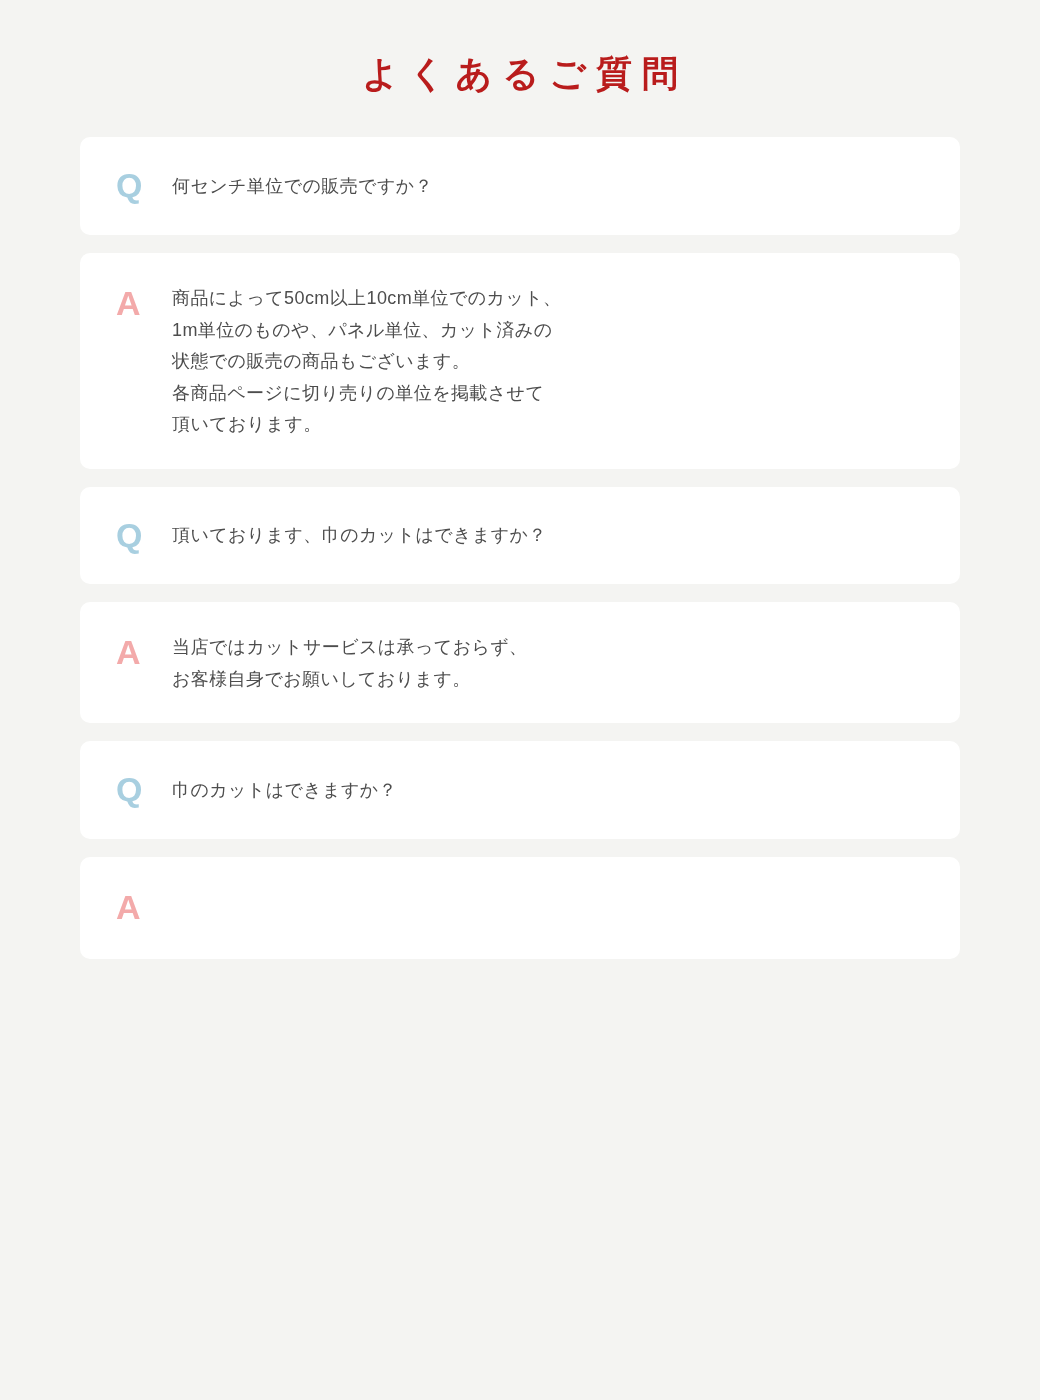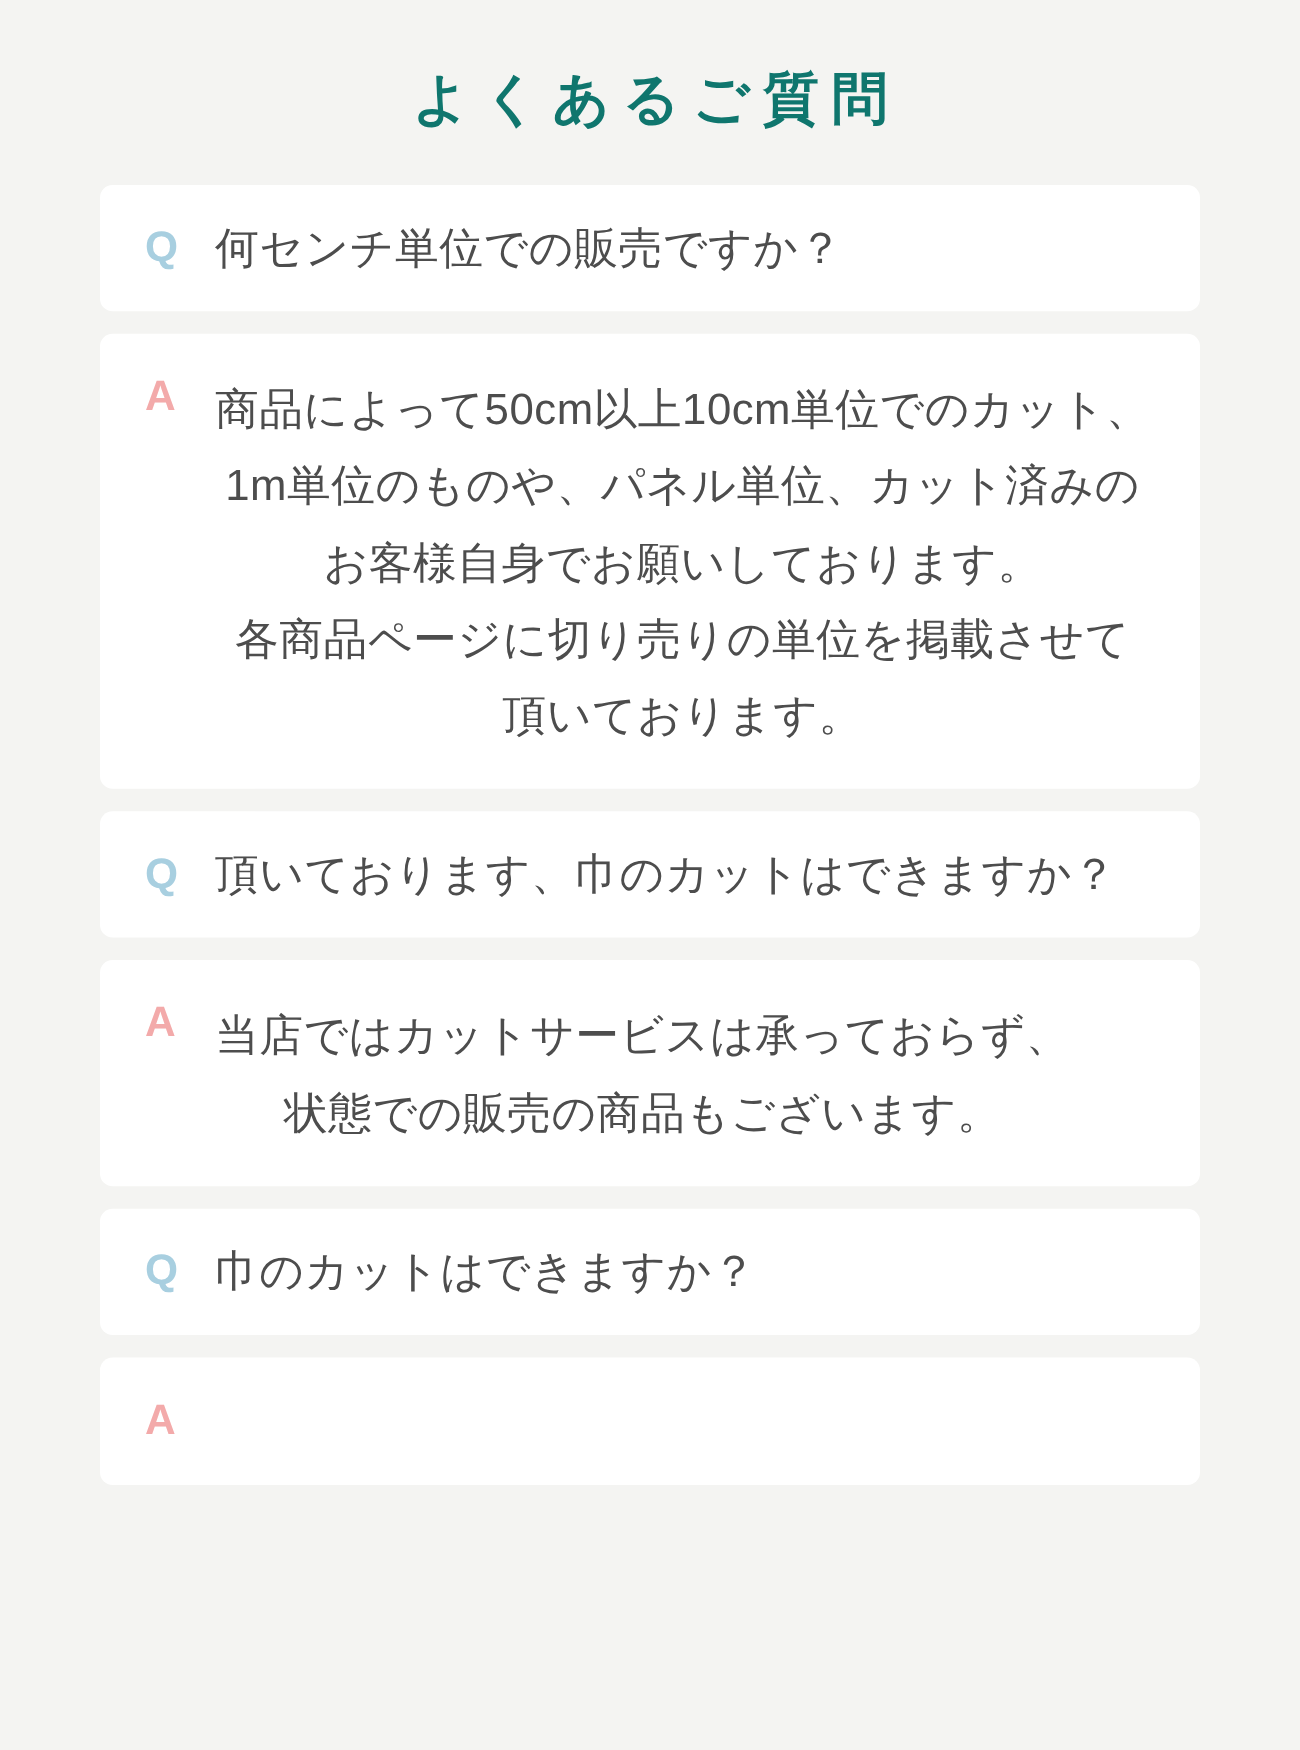--- a/index.html
+++ b/index.html
@@ -18,23 +18,23 @@
 
   .page {
     position: relative;
     width: 1040px;
     height: 1400px;
     padding: 0 80px;
   }
 
   .faq-title {
     text-align: center;
-    font-size: 45px;
+    font-size: 36px;
     font-weight: bold;
-    color: #0f766e;
+    color: #b91c1c;
     letter-spacing: 10px;
     padding-top: 52px;
     padding-left: 10px;
     line-height: 1.2;
   }
 
   .faq-list {
     margin-top: 42px;
     display: flex;
     flex-direction: column;
@@ -61,27 +61,26 @@
     font-size: 34px;
     font-weight: bold;
     line-height: 1.35;
     text-align: left;
   }
 
   .marker.q { color: #a8cfe0; }
   .marker.a { color: #f3aaaa; }
 
   .card-text {
-    font-size: 35px;
+    font-size: 18px;
     line-height: 1.75;
     color: #4d4d4d;
     letter-spacing: 0.4px;
     white-space: pre-line;
     padding-top: 2px;
-    text-align: center;
   }
 
   .card.question .card-text {
     padding-top: 0;
     line-height: 1.4;
   }
 </style>
 </head>
 <body>
 
@@ -92,33 +91,33 @@
   <div class="faq-list">
 
     <div class="card question">
       <div class="marker q">Q</div>
       <div class="card-text">何センチ単位での販売ですか？</div>
     </div>
     <div class="card answer">
       <div class="marker a">A</div>
       <div class="card-text">商品によって50cm以上10cm単位でのカット、
 1m単位のものや、パネル単位、カット済みの
-お客様自身でお願いしております。
+状態での販売の商品もございます。
 各商品ページに切り売りの単位を掲載させて
 頂いております。</div>
     </div>
 
     <div class="card question">
       <div class="marker q">Q</div>
       <div class="card-text">頂いております、巾のカットはできますか？</div>
     </div>
     <div class="card answer">
       <div class="marker a">A</div>
       <div class="card-text">当店ではカットサービスは承っておらず、
-状態での販売の商品もございます。</div>
+お客様自身でお願いしております。</div>
     </div>
 
     <div class="card question">
       <div class="marker q">Q</div>
       <div class="card-text">巾のカットはできますか？</div>
     </div>
     <div class="card answer">
       <div class="marker a">A</div>
     </div>
 

